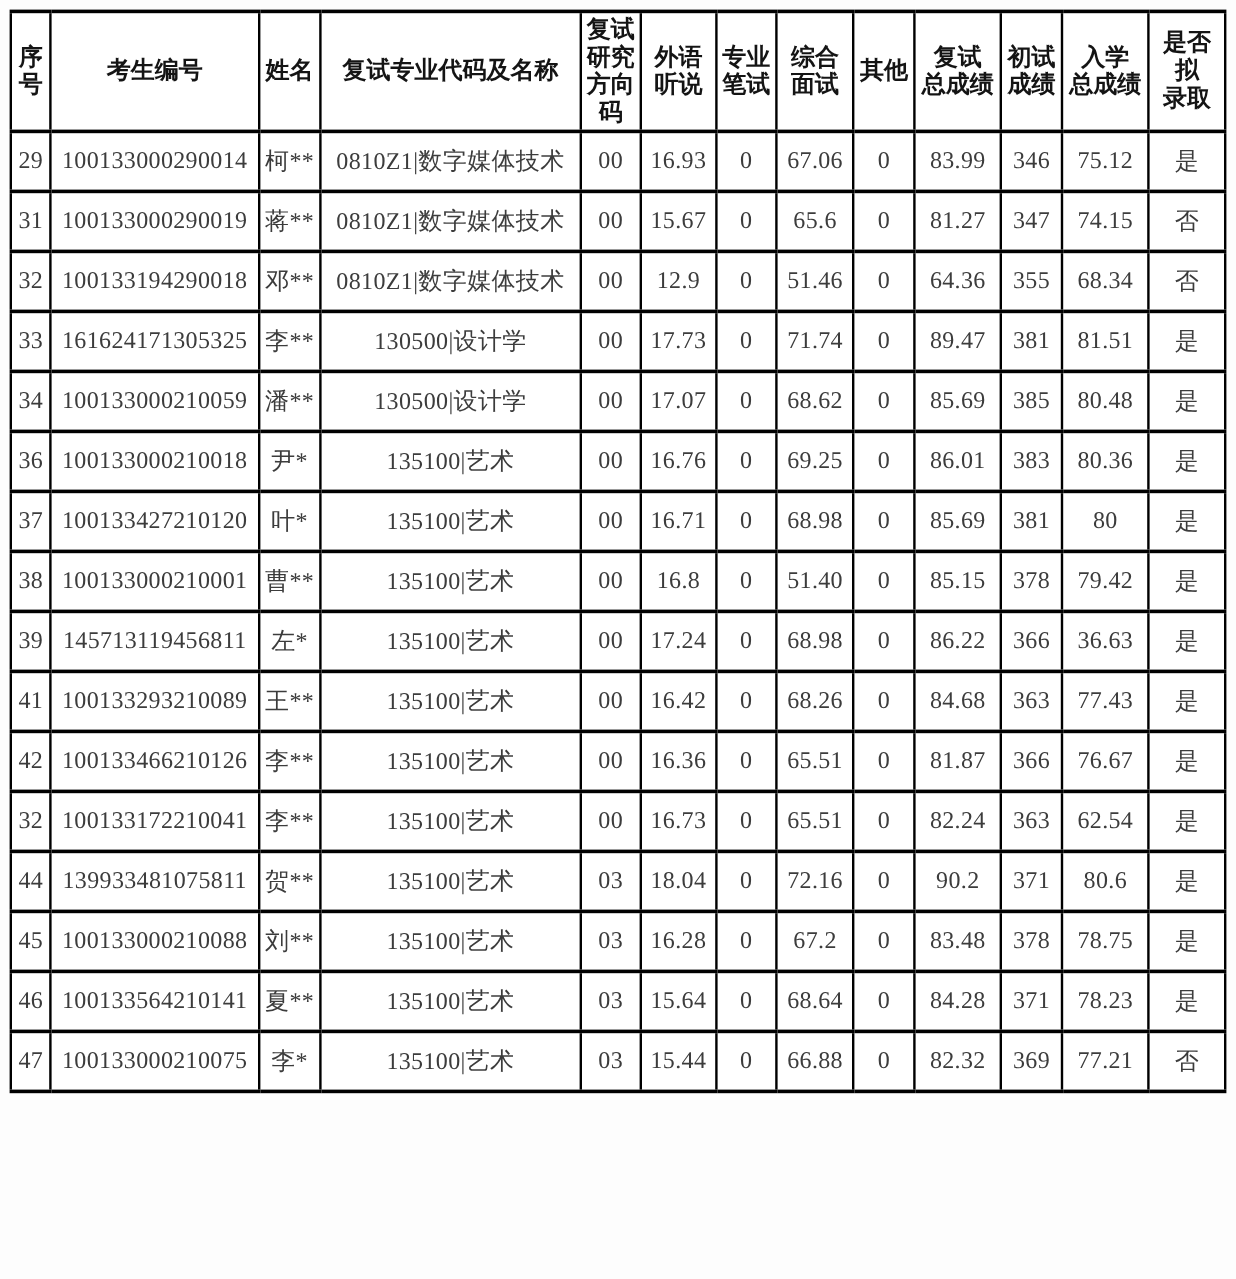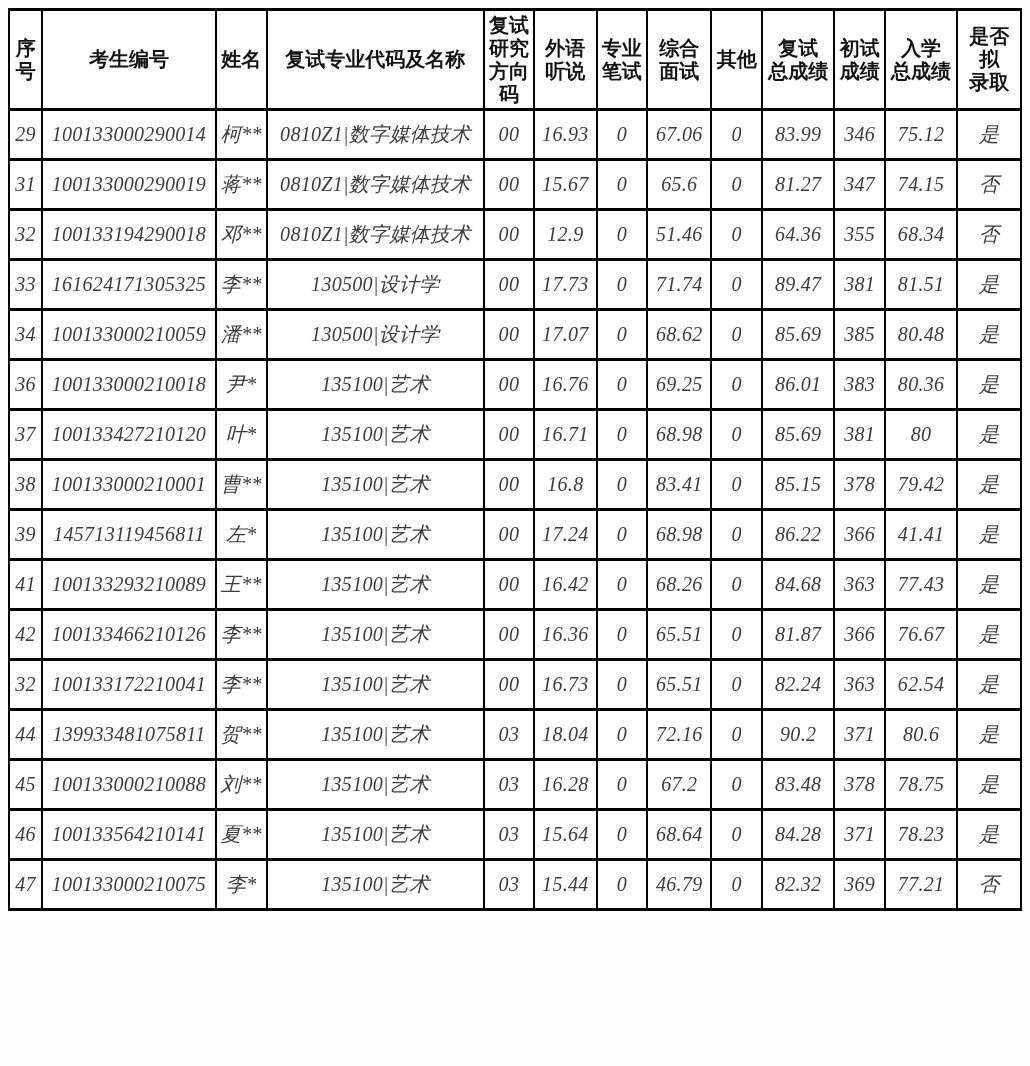--- a/index.html
+++ b/index.html
@@ -29,21 +29,20 @@
     text-align: center;
     vertical-align: middle;
     padding: 0 2px;
     overflow: hidden;
   }
   table.results thead tr {
     height: 100px;
   }
   table.results tbody tr {
     height: 50px;
-    font-style: italic;
   }
   table.results th {
     font-size: 20px;
     font-weight: bold;
     color: #141414;
     white-space: pre-line;
     line-height: 1.15;
   }
   table.results td {
     font-size: 20px;
@@ -209,40 +208,40 @@
           <td>是</td>
         </tr>
         <tr>
           <td>38</td>
           <td>100133000210001</td>
           <td>曹**</td>
           <td>135100|艺术</td>
           <td>00</td>
           <td>16.8</td>
           <td>0</td>
-          <td>83.41</td>
+          <td>51.40</td>
           <td>0</td>
           <td>85.15</td>
           <td>378</td>
           <td>79.42</td>
           <td>是</td>
         </tr>
         <tr>
           <td>39</td>
           <td>145713119456811</td>
           <td>左*</td>
           <td>135100|艺术</td>
           <td>00</td>
           <td>17.24</td>
           <td>0</td>
           <td>68.98</td>
           <td>0</td>
           <td>86.22</td>
           <td>366</td>
-          <td>41.41</td>
+          <td>36.63</td>
           <td>是</td>
         </tr>
         <tr>
           <td>41</td>
           <td>100133293210089</td>
           <td>王**</td>
           <td>135100|艺术</td>
           <td>00</td>
           <td>16.42</td>
           <td>0</td>
@@ -329,21 +328,21 @@
           <td>是</td>
         </tr>
         <tr>
           <td>47</td>
           <td>100133000210075</td>
           <td>李*</td>
           <td>135100|艺术</td>
           <td>03</td>
           <td>15.44</td>
           <td>0</td>
-          <td>46.79</td>
+          <td>66.88</td>
           <td>0</td>
           <td>82.32</td>
           <td>369</td>
           <td>77.21</td>
           <td>否</td>
         </tr>
       </tbody>
   </table>
 </div>
 

